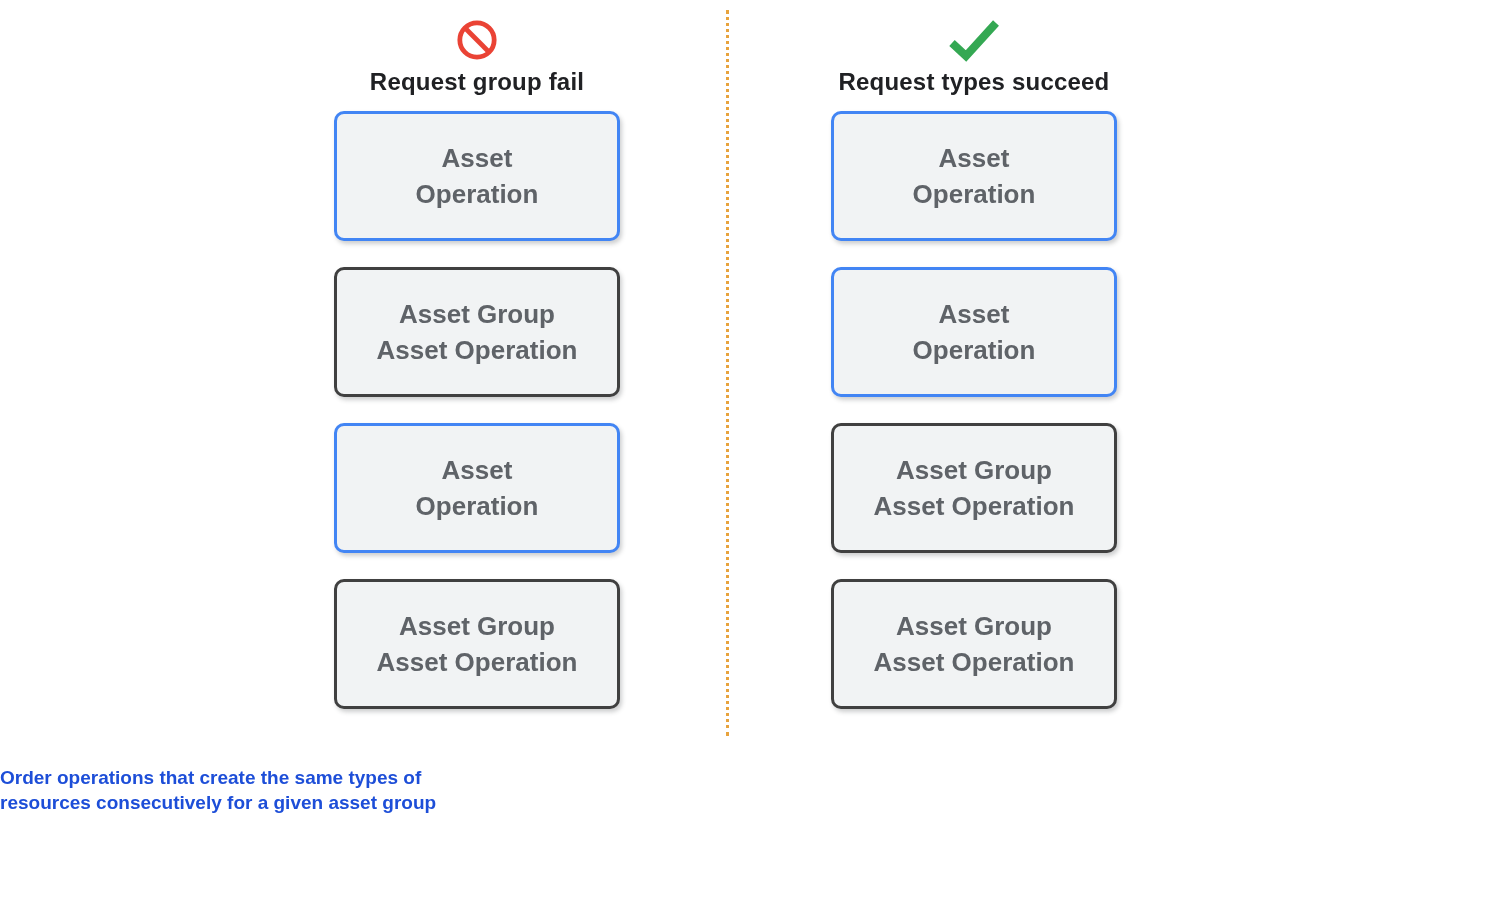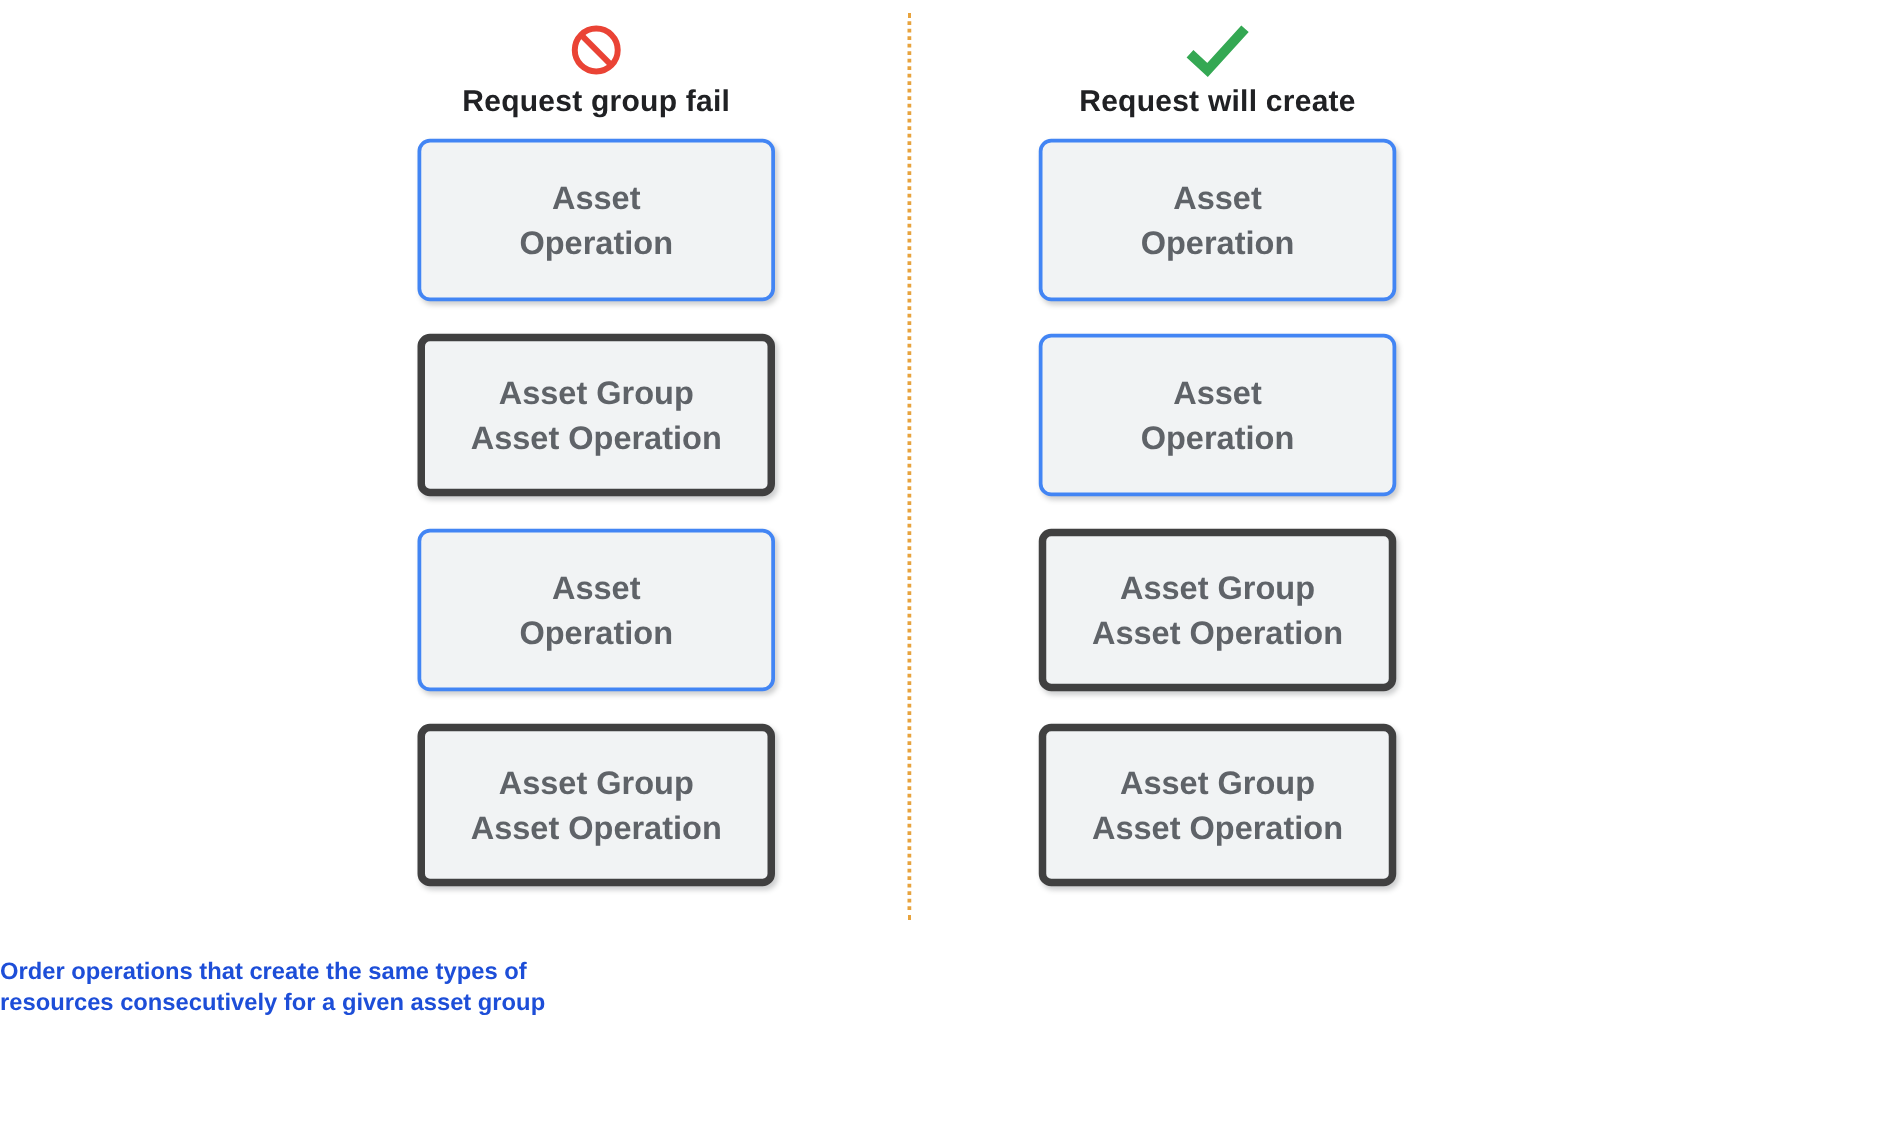--- a/index.html
+++ b/index.html
@@ -60,21 +60,21 @@
     justify-content: center;
     text-align: center;
     font-size: 26px;
     font-weight: 700;
     color: #5F6368;
     line-height: 1.4;
     white-space: pre-line;
     box-shadow: 2px 3px 4px rgba(60, 64, 67, 0.25);
   }
   .op-box.blue   { border: 3px solid #4285F4; }
-  .op-box.orange { border: 6px solid #404040; text-align: center; }
+  .op-box.orange { border: 3px solid #404040; text-align: center; }
 
   .separator {
     position: absolute;
     left: 726px;
     top: 10px;
     height: 726px;
     width: 0;
     border-left: 3px dotted #E8A33D;
   }
   .caption {
@@ -116,21 +116,21 @@
   </div>
 
   <div class="separator"></div>
 
   <div class="column succeed">
     <div class="col-icon">
       <svg width="56" height="46" viewBox="0 0 56 46" aria-hidden="true">
         <path d="M6 26 L20 39 L50 6" fill="none" stroke="#34A853" stroke-width="8"></path>
       </svg>
     </div>
-    <div class="col-title">Request will create</div>
+    <div class="col-title">Request types succeed</div>
     <div class="boxes">
       <div class="op-box blue">Asset
 Operation</div>
       <div class="op-box blue">Asset
 Operation</div>
       <div class="op-box orange">Asset Group
 Asset Operation</div>
       <div class="op-box orange">Asset Group
 Asset Operation</div>
     </div>

